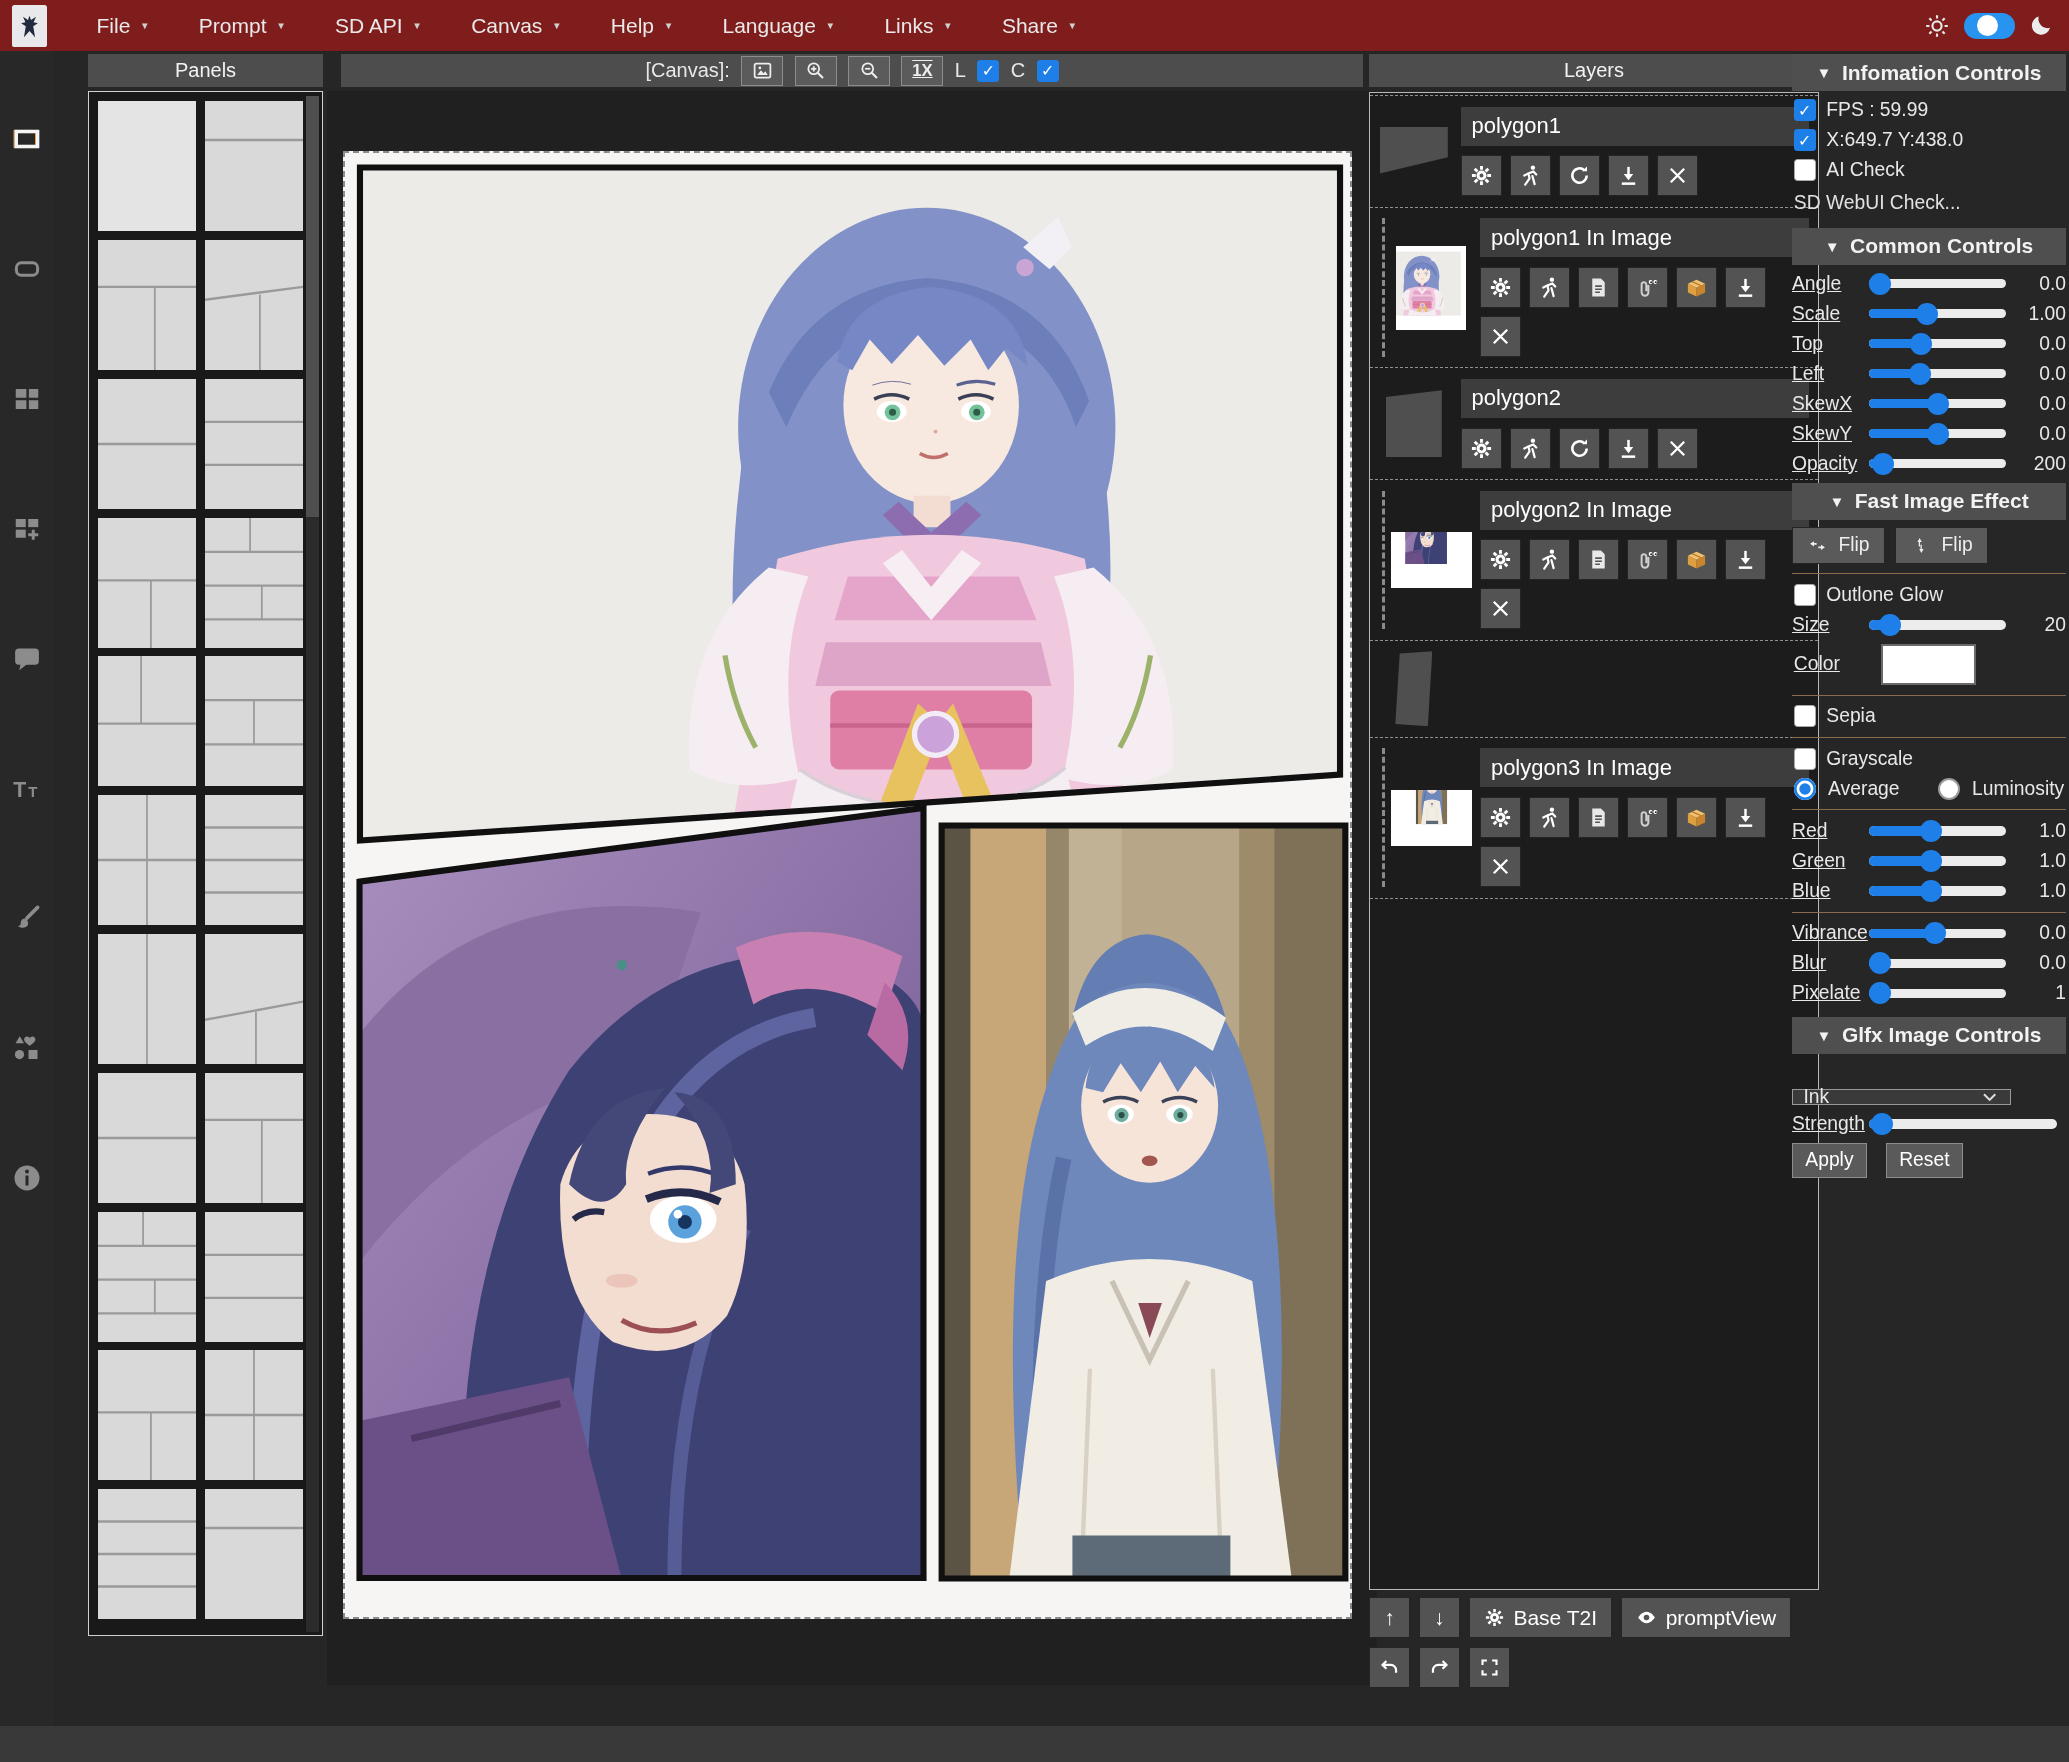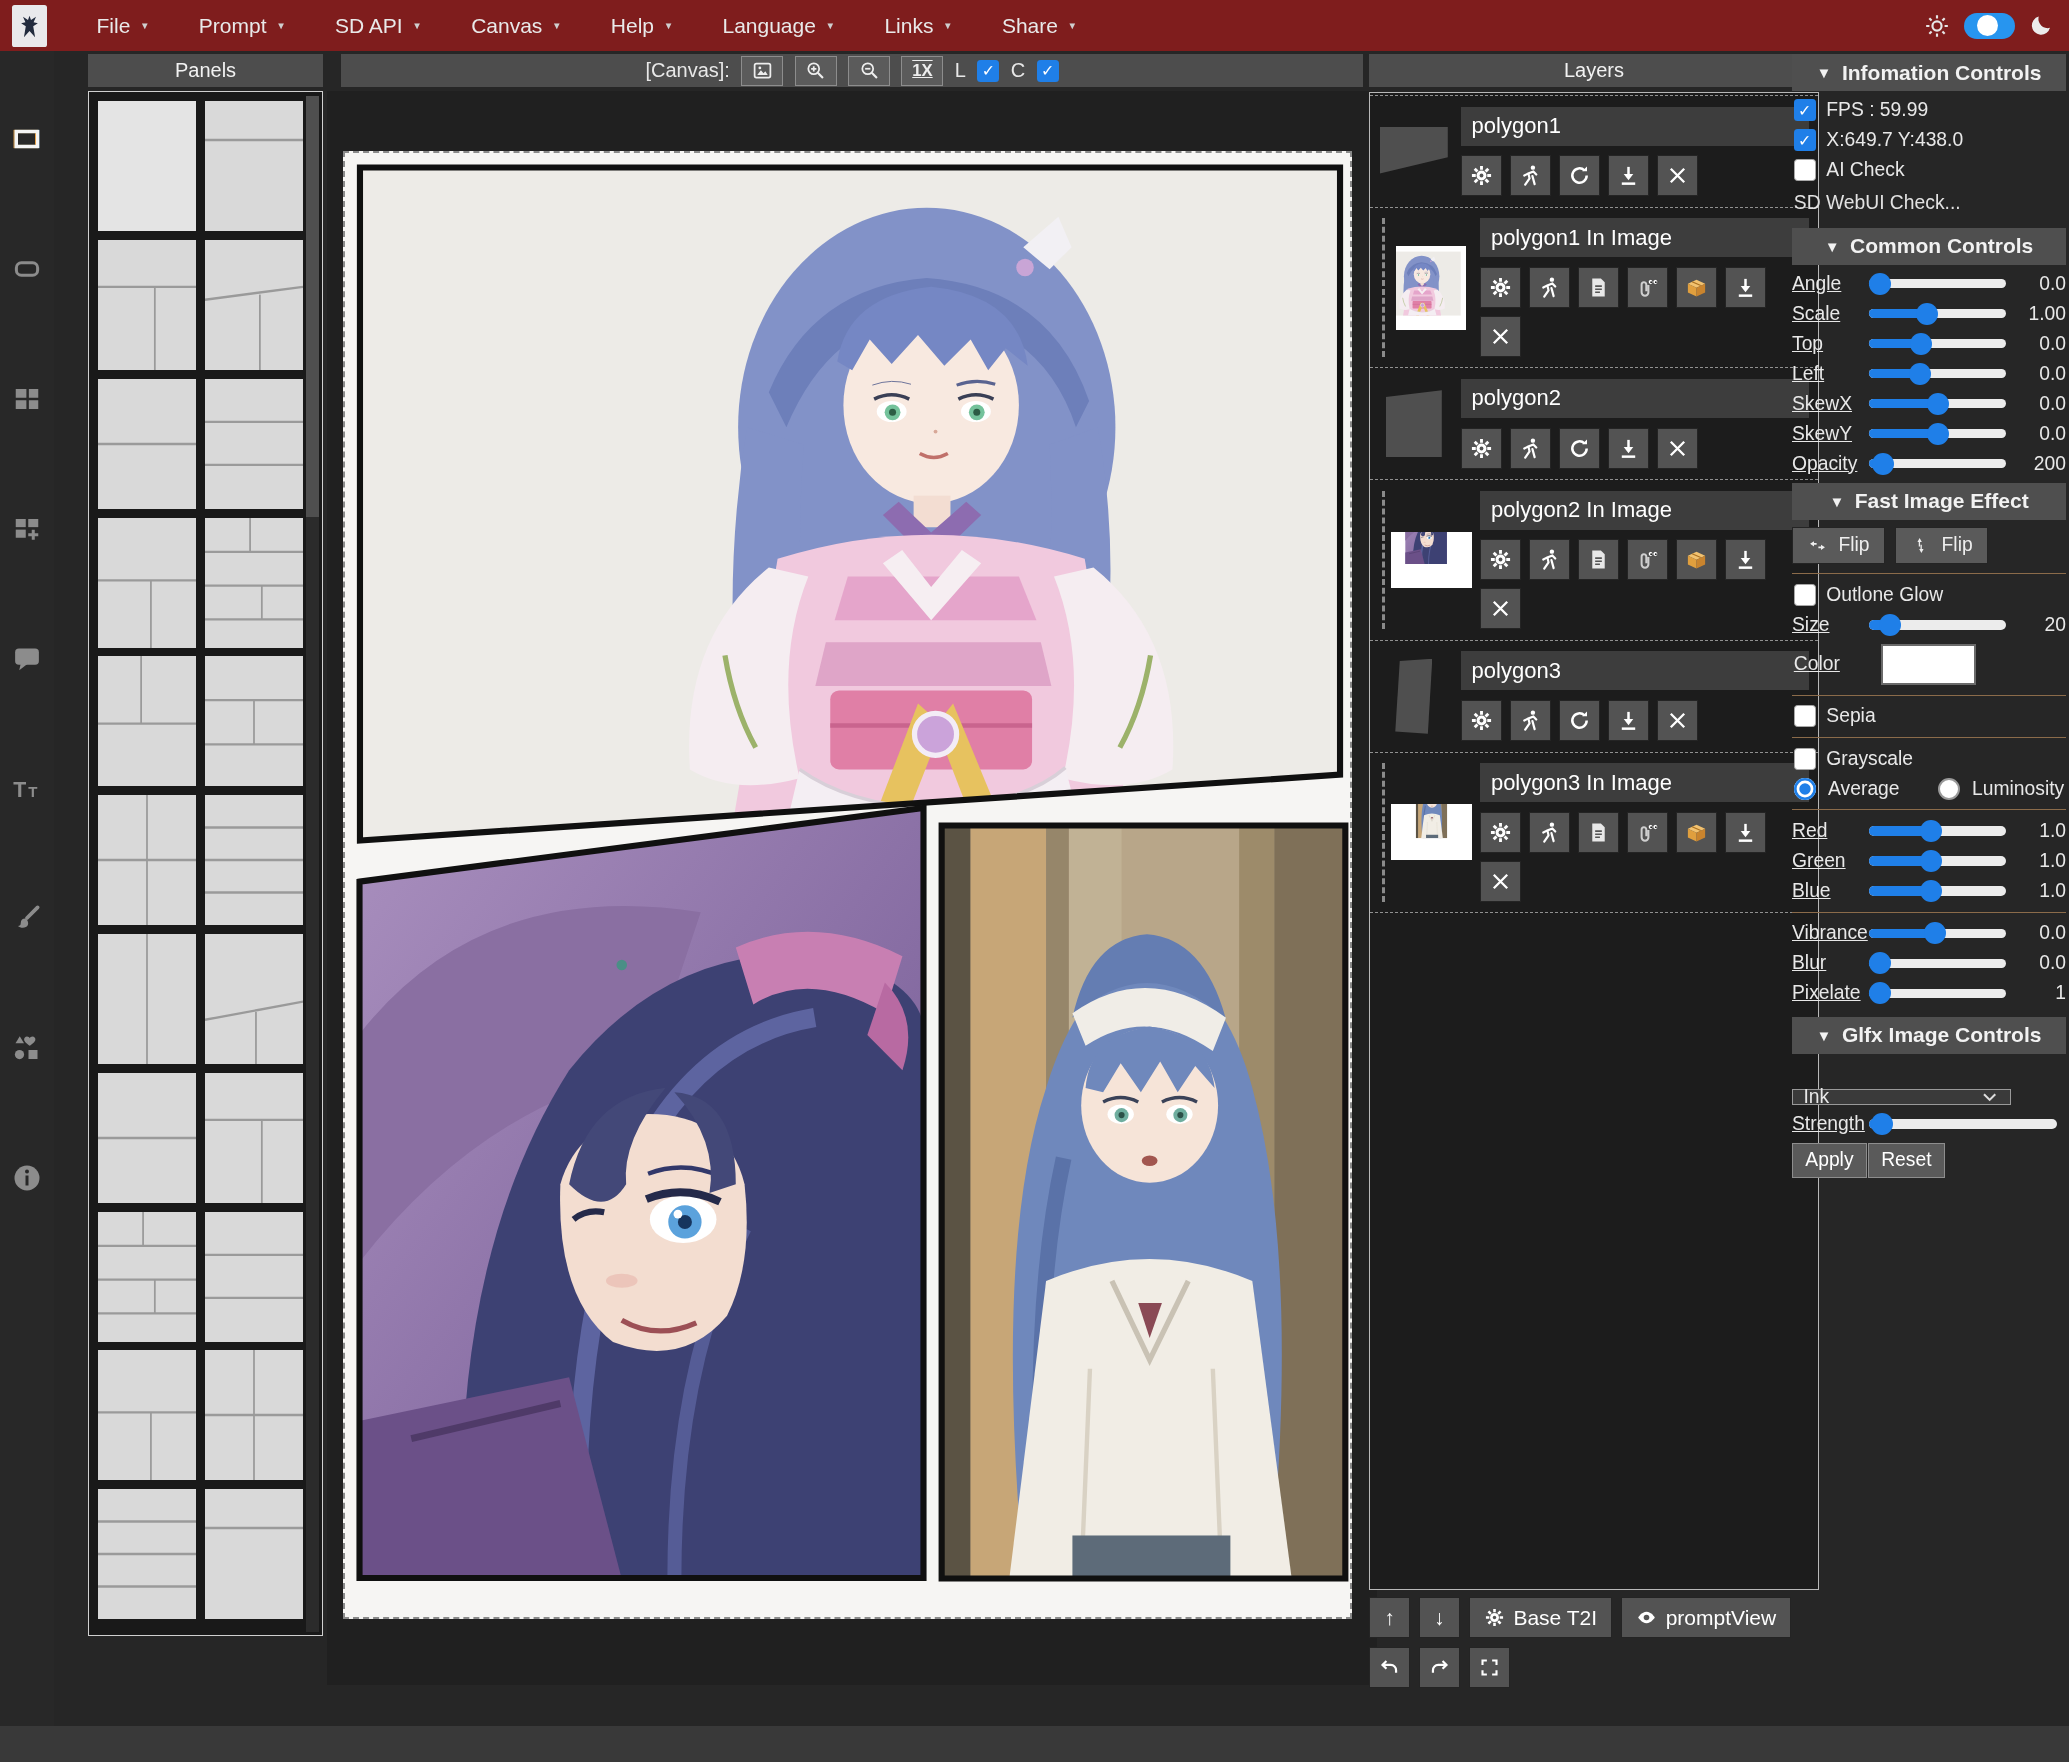--- a/index.html
+++ b/index.html
@@ -96,21 +96,21 @@
            align-items:center;gap:10.5px;font-size:19.3px;cursor:pointer;}
   .flipbtn svg{width:21px;height:21px;}
   .swatch{width:91px;height:37px;background:#fff;border:2.6px solid #6a6a6a;cursor:pointer;}
   .radio{width:22px;height:22px;border-radius:50%;flex:none;cursor:pointer;}
   .radio.on{background:#1f7fe8;box-shadow:inset 0 0 0 2.6px #1f7fe8, inset 0 0 0 5.3px #ffffff;}
   .radio.off{background:#fff;border:2.6px solid #9a9a9a;box-sizing:border-box;}
   .radiorow{display:flex;align-items:center;gap:12.3px;margin:8px 1.8px;}
   .radiorow .gap{width:16px;}
   .sel-box{width:219px;height:16px;background:#3a3a3a;border:0.9px solid #999;display:flex;align-items:center;
            justify-content:space-between;padding:0 10.5px;box-sizing:border-box;margin:5.3px 0 3.5px 0;cursor:pointer;}
-  .abtnrow{display:flex;gap:1px;margin-top:5px;align-items:center;}
+  .abtnrow{display:flex;gap:19px;margin-top:5px;align-items:center;}
   .abtn{height:33px;padding:0 12.3px;background:#5a5a5a;border:0.9px solid #8d8d8d;color:#fff;font-size:19.3px;
         display:flex;align-items:center;cursor:pointer;}
   .bottom-strip{position:absolute;left:0;top:1726px;width:2070px;height:37px;background:#393939;}
   .hiddefs{position:absolute;width:0;height:0;overflow:hidden;}
 </style>
 </head>
 <body>
 
 <svg class="hiddefs" xmlns="http://www.w3.org/2000/svg">
 <defs>
@@ -840,50 +840,20 @@
                 </div>
               </div>
             </div>
           </div>
         </div>
         <div class="lgroup">
           <div class="pg">
             <div class="pthumb">
               <div style="width: 37px; height: 75px; background: rgb(79, 79, 79); clip-path: polygon(12% 3%, 100% 0px, 88% 100%, 0px 97%);"></div>
             </div>
-            <div class="pgr">
-              <div class="lname">polygon3</div>
-              <div class="btnrow">
-                <div class="lbtn">
-                  <svg viewBox="0 0 26 26" width="23" height="23">
-                    <use href="#i-gear"></use>
-                  </svg>
-                </div>
-                <div class="lbtn">
-                  <svg viewBox="0 0 26 26" width="23" height="23">
-                    <use href="#i-runner"></use>
-                  </svg>
-                </div>
-                <div class="lbtn">
-                  <svg viewBox="0 0 26 26" width="23" height="23">
-                    <use href="#i-recycle"></use>
-                  </svg>
-                </div>
-                <div class="lbtn">
-                  <svg viewBox="0 0 26 26" width="23" height="23">
-                    <use href="#i-dl"></use>
-                  </svg>
-                </div>
-                <div class="lbtn">
-                  <svg viewBox="0 0 26 26" width="23" height="23">
-                    <use href="#i-x"></use>
-                  </svg>
-                </div>
-              </div>
-            </div>
           </div>
         </div>
         <div class="lgroup">
           <div class="ig">
             <div class="ithumb">
               <svg width="84" height="56" viewBox="0 130 462 330" preserveAspectRatio="xMidYMid slice">
                 <use href="#art3"></use>
               </svg>
             </div>
             <div class="pgr">

